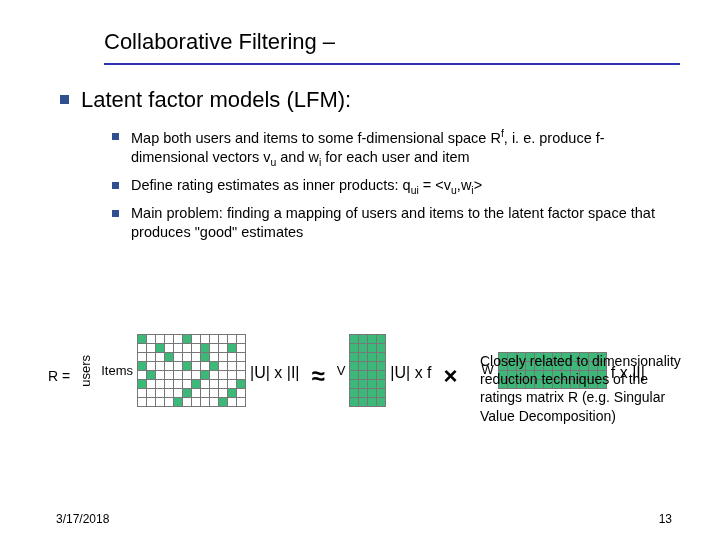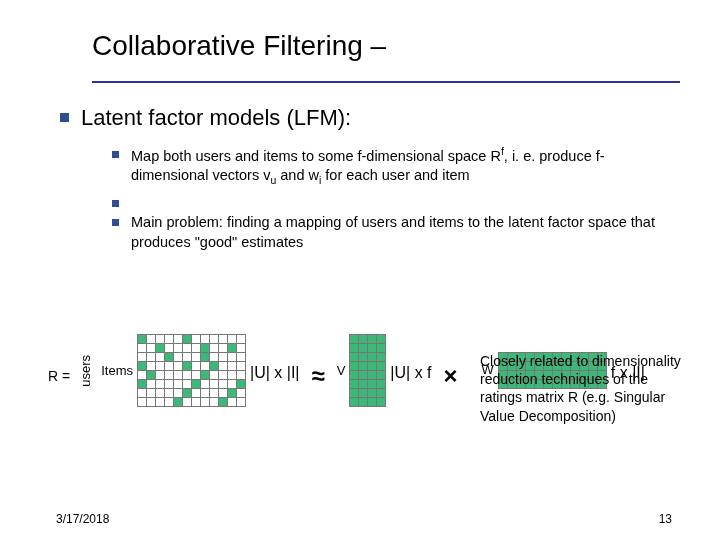--- a/index.html
+++ b/index.html
@@ -6,26 +6,26 @@
   body {
     width: 720px;
     height: 540px;
     font-family: Verdana, Geneva, sans-serif;
     background: #fff;
     color: #000;
     position: relative;
     padding: 28px 40px 20px 48px;
   }
   .title {
-    font-size: 28px;
+    font-size: 22px;
     font-weight: 400;
     line-height: 1.25;
     border-bottom: 2px solid #2f2fb0;
-    padding-bottom: 18px;
-    margin-left: 44px;
+    padding-bottom: 7px;
+    margin-left: 56px;
     margin-bottom: 22px;
   }
   .bullet-row {
     display: flex;
     align-items: flex-start;
     gap: 12px;
   }
   .lvl1 { margin-left: 12px; margin-bottom: 14px; }
   .lvl1 .label { font-size: 22px; }
   .lvl2 { margin-left: 64px; margin-bottom: 6px; }
@@ -112,20 +112,23 @@
 
 <div class="bullet-row lvl2">
   <span class="sq"></span>
   <span class="label">
     <span>Map both users and items to some f-dimensional space R</span><sup>f</sup><span>, i. e. produce f-dimensional vectors v</span><sub>u</sub><span> and w</span><sub>i</sub><span> for each user and item</span>
   </span>
 </div>
 
 <div class="bullet-row lvl2">
   <span class="sq"></span>
+  <span class="label">
+    <span>Define rating estimates as inner products: q</span><sub>ui</sub><span> = &lt;v</span><sub>u</sub><span>,w</span><sub>i</sub><span>&gt;</span>
+  </span>
 </div>
 
 <div class="bullet-row lvl2">
   <span class="sq"></span>
   <span class="label">Main problem: finding a mapping of users and items to the latent factor space that produces "good" estimates</span>
 </div>
 
 <div class="diagram">
   <span class="r-eq">R =</span>
   <span class="vert-lbl">users</span>

